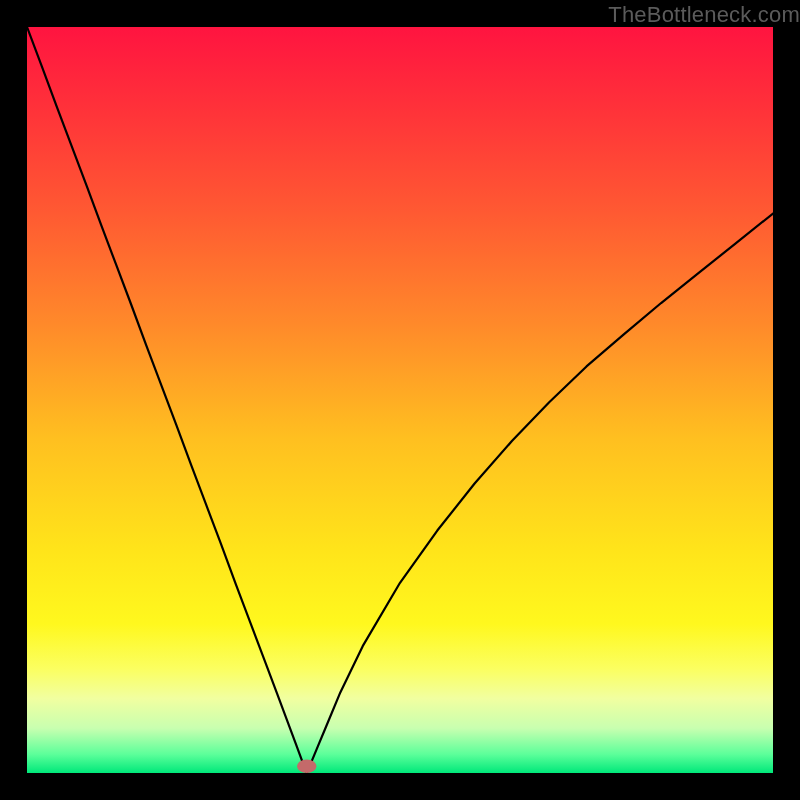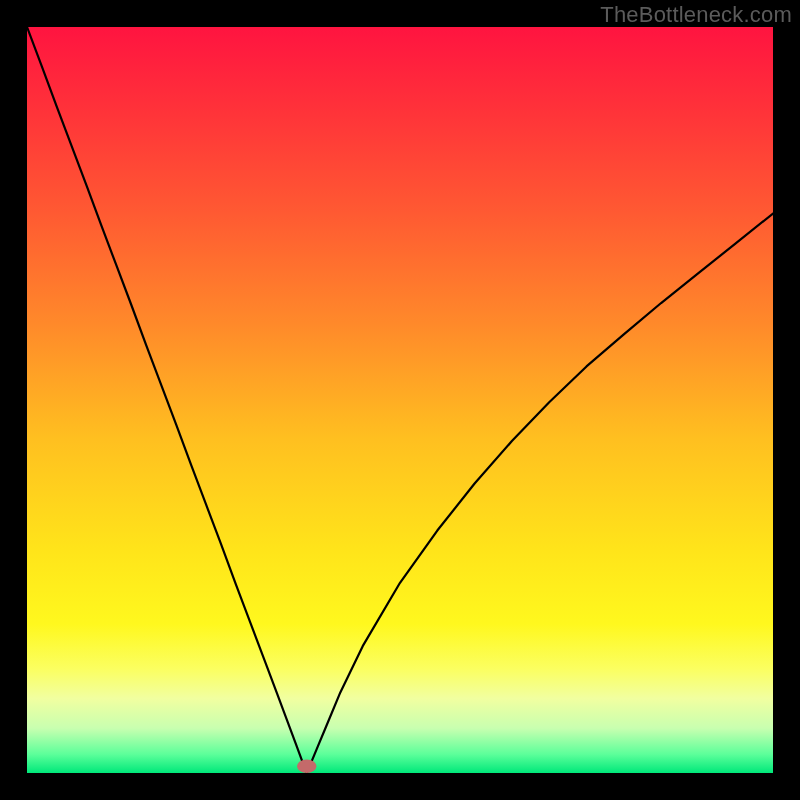--- a/index.html
+++ b/index.html
@@ -13,21 +13,21 @@
   }
   .outer {
     position: relative;
     width: 800px;
     height: 800px;
     background: #000000;
   }
   .watermark {
     position: absolute;
     top: 2px;
-    right: 8px;
+    right: 0;
     font-size: 22px;
     font-weight: 500;
     color: #5b5b5b;
     letter-spacing: 0.2px;
     z-index: 5;
   }
   .canvas-wrap {
     position: absolute;
     left: 27px;
     top: 27px;

